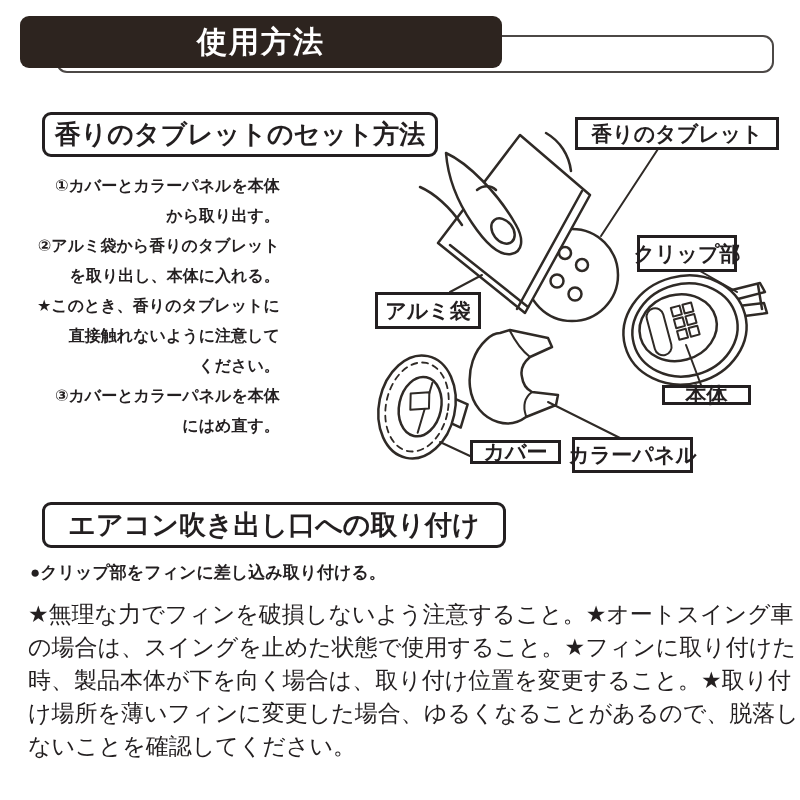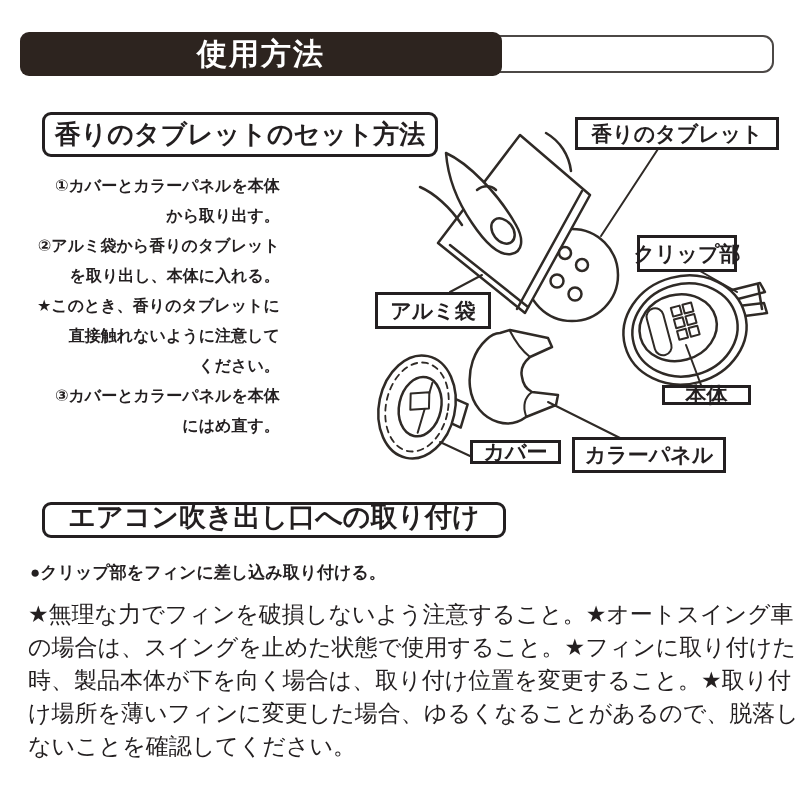--- a/index.html
+++ b/index.html
@@ -7,40 +7,40 @@
   body {
     position:relative;
     font-family:"Liberation Sans","DejaVu Sans",sans-serif;
     color:#231f20;
     overflow:hidden;
   }
   .abs { position:absolute; }
 
   
   .header-black {
-    left:20px; top:32px; width:482px; height:44px;
+    left:20px; top:16px; width:482px; height:52px;
     background:#2d241f; border-radius:9px; z-index:3;
     display:flex; align-items:center; justify-content:center;
   }
   .header-black .ttl {
     color:#ffffff; font-size:30px; font-weight:700; letter-spacing:2px;
   }
   .header-white {
     left:56px; top:35px; width:718px; height:38px;
     border:2px solid #4c4846; border-radius:11px; background:#ffffff; z-index:1;
   }
 
   
   .sec-box {
     border:3px solid #231f20; border-radius:9px; background:#fff;
     display:flex; align-items:center; justify-content:center;
     font-weight:700; z-index:2;
   }
   .sec1 { left:42px; top:112px; width:396px; height:45px; font-size:26px;font-family:Liberation Mono, monospace; }
-  .sec2 { left:42px; top:502px; width:464px; height:36px; font-size:27px;align-items:flex-end; }
+  .sec2 { left:42px; top:502px; width:464px; height:46px; font-size:27px; }
 
   
   .steps {
     left:37px; top:171px; font-size:16px; line-height:30px;
     font-weight:600; white-space:pre; z-index:2;text-align:right;
   }
   .bullet {
     left:30px; top:561px; font-size:17px; font-weight:600; z-index:2;
   }
   .warning {
@@ -51,24 +51,24 @@
   
   .diagram { left:360px; top:95px; width:440px; height:400px; z-index:1; }
 
   .part-label {
     border:3px solid #231f20; background:#fff;
     display:flex; align-items:center; justify-content:center;
     font-size:21px; font-weight:600; z-index:4; white-space:nowrap;
   }
   .lbl-tablet { left:575px; top:117px; width:204px; height:33px; }
   .lbl-clip   { left:637px; top:235px; width:100px; height:37px; }
-  .lbl-bag    { left:375px; top:292px; width:116px; height:37px; }
+  .lbl-bag    { left:375px; top:292px; width:106px; height:37px; }
   .lbl-body   { left:662px; top:385px; width:89px;  height:20px; }
   .lbl-cover  { left:470px; top:440px; width:91px;  height:24px; }
-  .lbl-panel  { left:572px; top:437px; width:154px; height:36px; }
+  .lbl-panel  { left:572px; top:437px; width:121px; height:36px; }
 
   svg * { vector-effect:non-scaling-stroke; }
 </style>
 </head>
 <body>
 
 <div class="abs header-white"></div>
 <div class="abs header-black">
   <span class="ttl">使用方法</span>
 </div>

